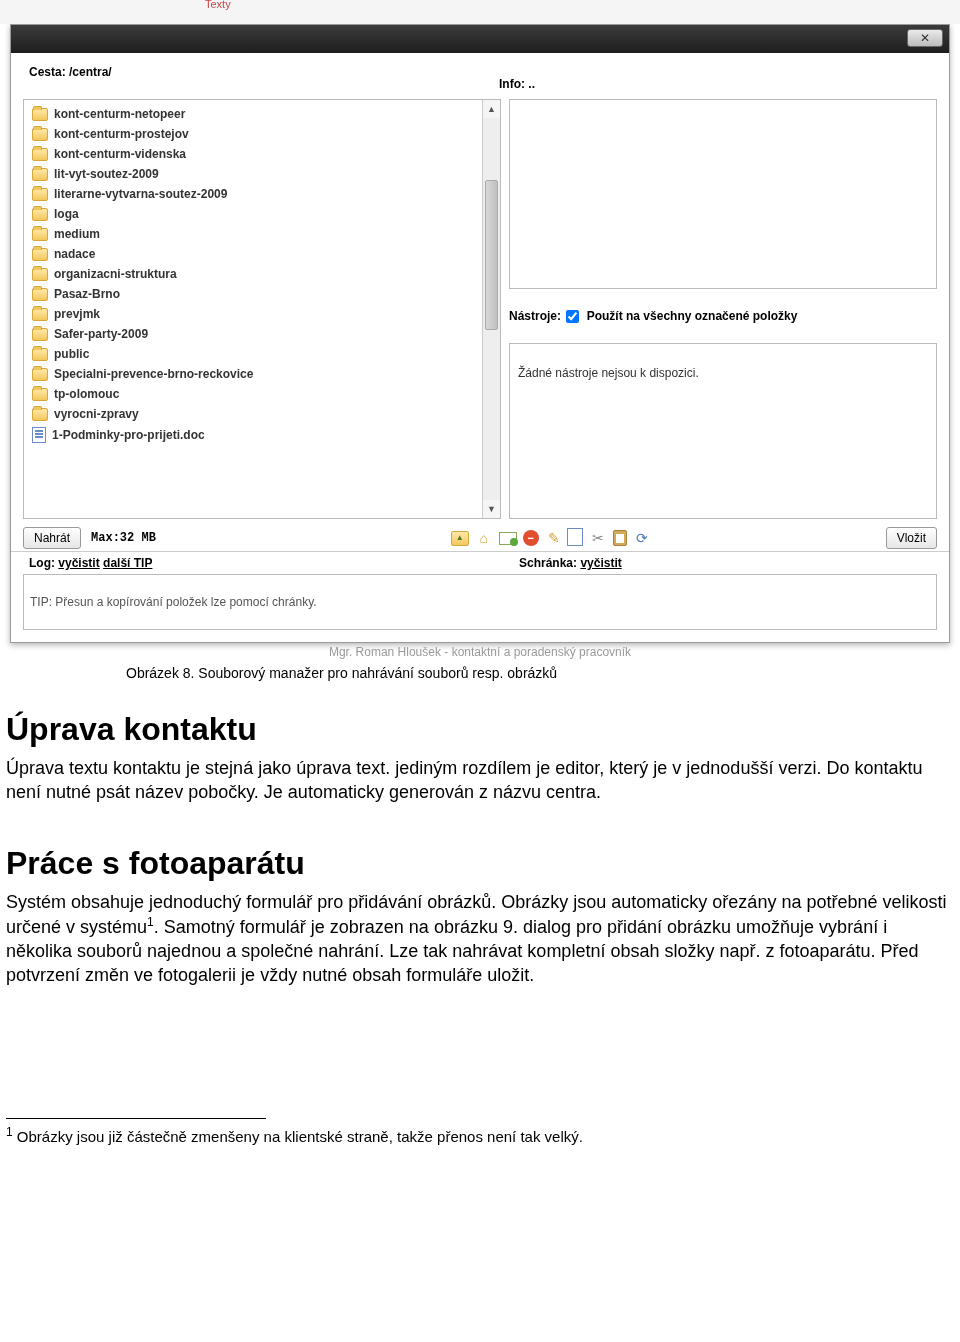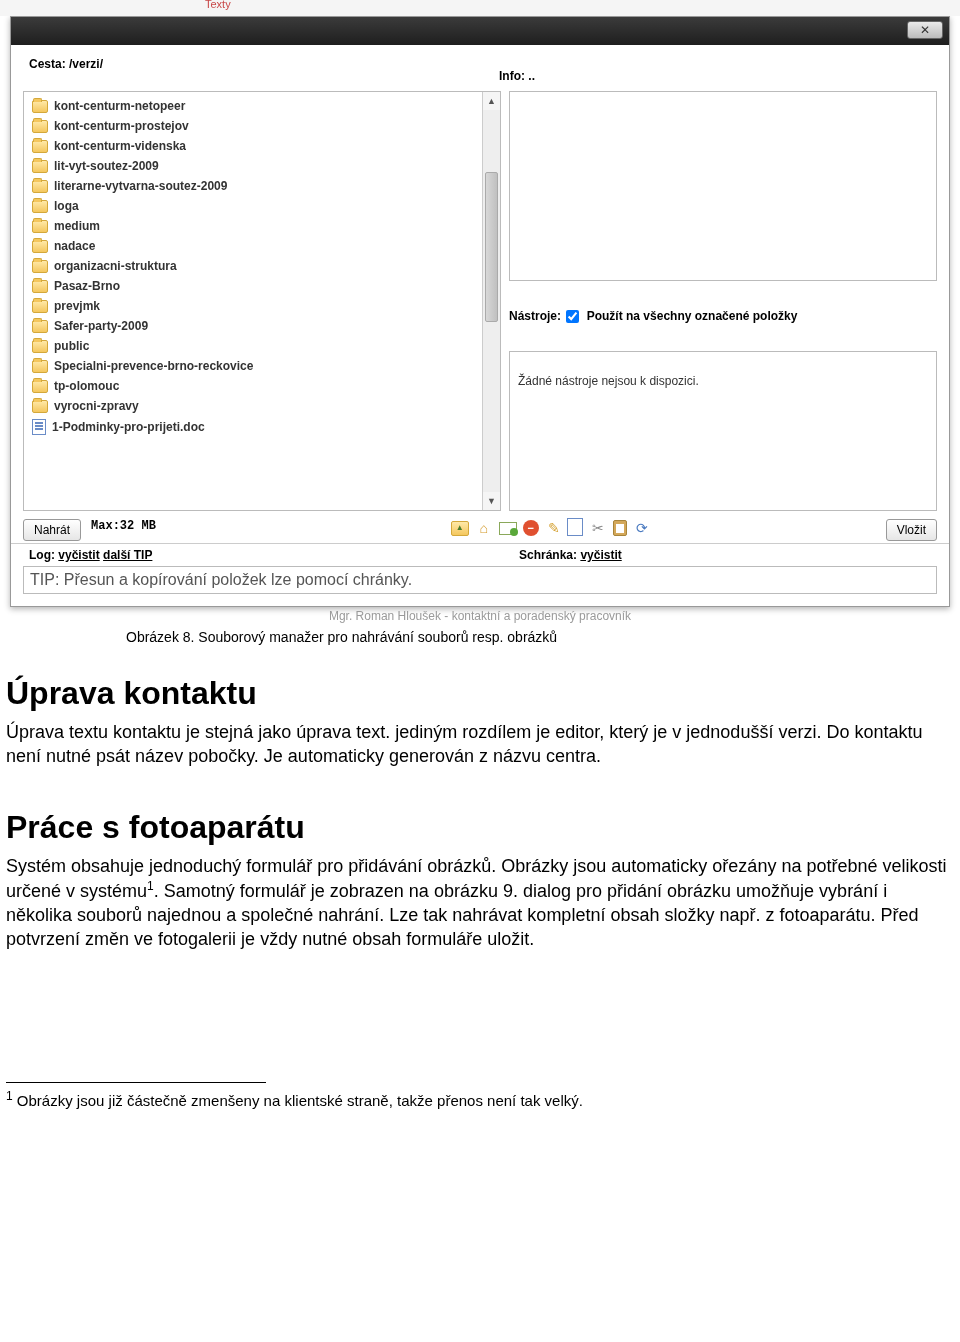--- a/index.html
+++ b/index.html
@@ -3,21 +3,21 @@
 <meta charset="utf-8">
 <style>
   * { box-sizing: border-box; }
   body {
     margin: 0;
     font-family: Arial, sans-serif;
     background: #fff;
     width: 960px;
   }
   .page-top-strip {
-    height: 16px;
+    height: 24px;
     background: #f5f5f5;
     position: relative;
   }
   .page-top-strip .tab-label {
     position: absolute;
     left: 205px;
     top: -2px;
     font-size: 11px;
     color: #c84848;
   }
@@ -140,21 +140,21 @@
     top: 80px;
     height: 150px;
     background: linear-gradient(to right, #d8d8d8, #c0c0c0);
     border: 1px solid #aaa;
     border-radius: 2px;
   }
   .right-col {
     flex: 1;
     display: flex;
     flex-direction: column;
-    gap: 24px;
+    gap: 16px;
   }
   .info-pane {
     border: 1px solid #bbb;
     flex: 0 0 190px;
   }
   .tools-header {
     font-size: 12px;
     font-weight: bold;
     padding: 4px 0;
   }
@@ -164,21 +164,21 @@
   }
   .tools-pane {
     border: 1px solid #bbb;
     flex: 1;
     padding: 22px 8px;
     font-size: 12px;
     color: #333;
   }
   .toolbar-row {
     display: flex;
-    align-items: flex-start;
+    align-items: center;
     padding: 4px 12px 2px 12px;
     gap: 6px;
     border-bottom: 1px solid #ccc;
     margin-top: 4px;
   }
   .btn {
     background: linear-gradient(#fff, #e6e6e6);
     border: 1px solid #999;
     border-radius: 3px;
     padding: 3px 10px;
@@ -225,22 +225,22 @@
     padding: 4px 18px;
     font-size: 12px;
     font-weight: bold;
   }
   .log-row .left { flex: 0 0 490px; }
   .log-row .right { flex: 1; }
   .log-row .link { text-decoration: underline; cursor: pointer; }
   .tip-box {
     margin: 0 12px 12px 12px;
     border: 1px solid #bbb;
-    padding: 4px 6px;
-    font-size: 16px;
+    padding: 20px 6px;
+    font-size: 12px;
     color: #555;
     display: flex;
     gap: 8px;
   }
   .tip-box .tip-left { flex: 0 0 480px; }
   .tip-box .tip-right { flex: 1; border-left: none; }
   .bg-line {
     font-size: 12px;
     color: #9a9a9a;
     text-align: center;
@@ -285,21 +285,21 @@
 </div>
 
 <div class="dialog">
   <div class="titlebar">
     <div class="close-btn">
       <span>✕</span>
     </div>
   </div>
   <div class="dialog-body">
     <div class="top-labels">
-      <div class="left">Cesta: /verzi/</div>
+      <div class="left">Cesta: /centra/</div>
       <div class="right">Info: ..</div>
     </div>
     <div class="panes">
       <div class="file-pane">
         <div class="file-list" id="file-list">
             <div class="file-item">
               <span class="folder-icon"></span>
               <span>kont-centurm-netopeer</span>
             </div>
             <div class="file-item">

